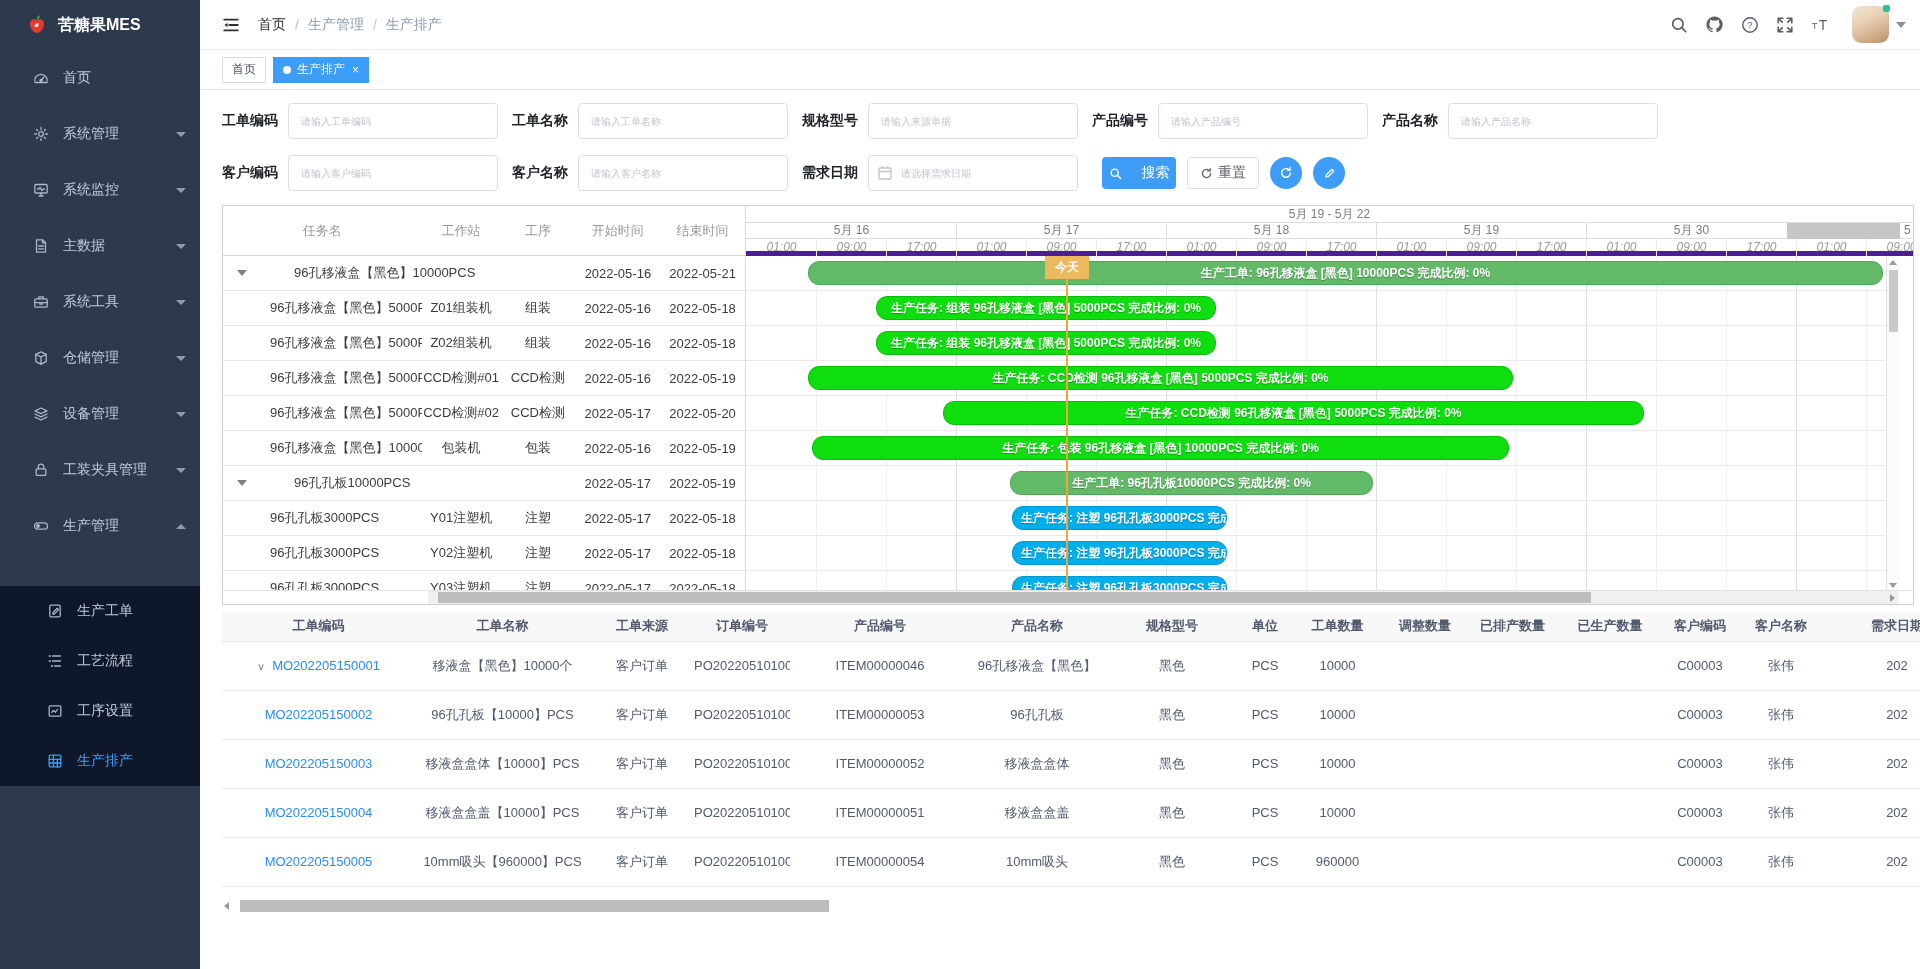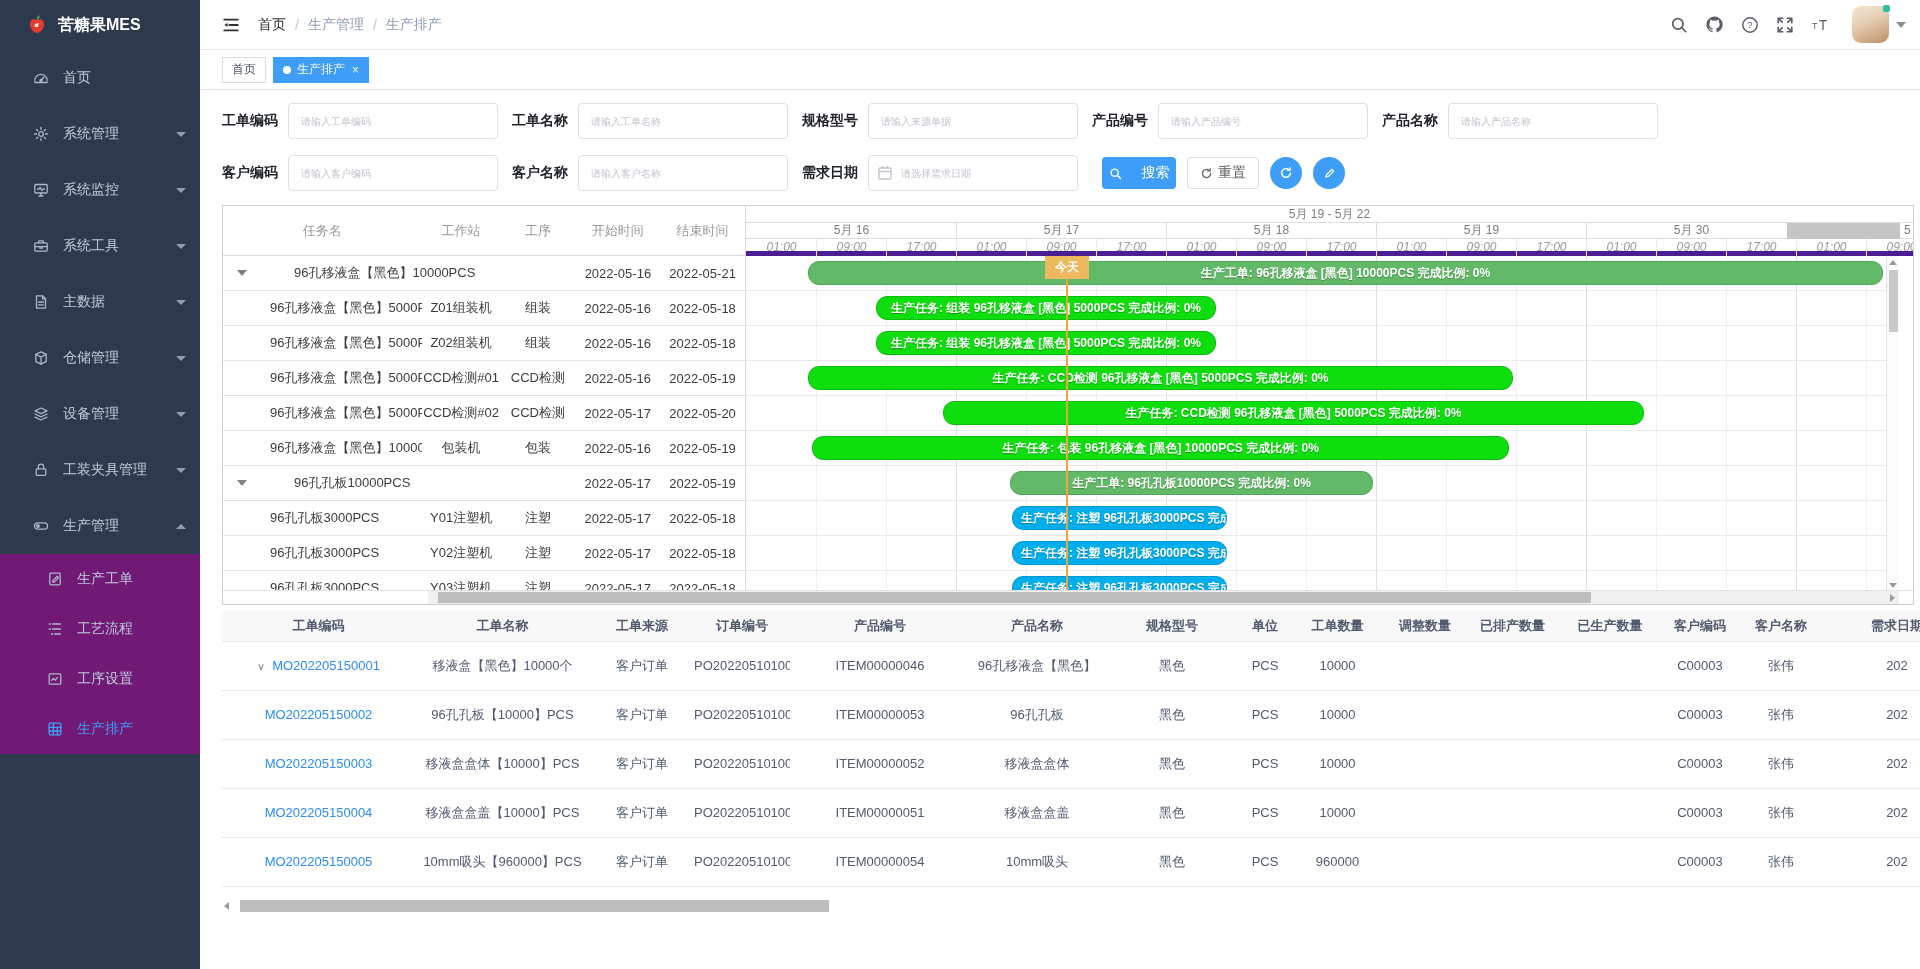--- a/index.html
+++ b/index.html
@@ -10,21 +10,21 @@
   
   .sidebar { position:absolute; left:0; top:0; width:200px; height:969px; background:#2d3a4d; z-index:10; }
   .logo-row { height:50px; display:flex; align-items:center; padding-left:26px; gap:10px; }
   .logo-title { color:#fff; font-size:16px; font-weight:bold; }
   .menu-item { height:56px; display:flex; align-items:center; padding:0 14px 0 32px; color:#c0cbd8; font-size:14px; cursor:pointer; }
   .menu-item .ico { width:18px; margin-right:13px; color:#aab7c6; }
   .mi-label { flex:1; white-space:nowrap; }
   .mi-arrow { width:0; height:0; border-left:5px solid transparent; border-right:5px solid transparent; }
   .mi-arrow.down { border-top:5px solid #8e9cab; }
   .mi-arrow.up { border-bottom:5px solid #8e9cab; }
-  .submenu { background:#701a75; }
+  .submenu { background:#0f172a;margin-top:32px; }
   .submenu .menu-item { height:50px; padding-left:46px; }
   .submenu .menu-item.active { color:#3e9ef7; }
   .submenu .menu-item.active .ico { color:#3e9ef7; }
 
   
   .main { position:absolute; left:200px; top:0; width:1720px; height:969px; background:#fff; }
   .navbar { height:50px; display:flex; align-items:center; padding:0 14px 0 22px; border-bottom:1px solid #eaeaea; }
   .hamburger { color:#303133; margin-right:18px; cursor:pointer; }
   .breadcrumb { display:flex; align-items:center; gap:9px; font-size:14px; }
   .bc-home { color:#303133; }
@@ -161,38 +161,38 @@
             <path d="M4.5 7h1.6l1-1.8 1.8 3.4 1-1.6h1.6"></path>
             <path d="M6 14h4M8 11v3"></path>
           </svg>
         </span>
         <span class="mi-label">系统监控</span>
         <span class="mi-arrow down"></span>
       </div>
       <div class="menu-item">
         <span class="ico">
           <svg width="16" height="16" viewBox="0 0 16 16" fill="none" stroke="currentColor" stroke-width="1.3" stroke-linecap="round" stroke-linejoin="round">
+            <path d="M3.5 1.8h6l3 3v9.4h-9z"></path>
+            <path d="M9.5 1.8v3h3"></path>
+            <path d="M5.5 8h5M5.5 10.8h5"></path>
+          </svg>
+        </span>
+        <span class="mi-label">主数据</span>
+        <span class="mi-arrow down"></span>
+      </div>
+      <div class="menu-item">
+        <span class="ico">
+          <svg width="16" height="16" viewBox="0 0 16 16" fill="none" stroke="currentColor" stroke-width="1.3" stroke-linecap="round" stroke-linejoin="round">
             <rect x="1.8" y="4.8" width="12.4" height="8.4" rx="1"></rect>
             <path d="M5.8 4.8V2.8h4.4v2"></path>
             <path d="M1.8 8.6h12.4"></path>
             <path d="M6.8 8.6v1.6h2.4V8.6"></path>
           </svg>
         </span>
         <span class="mi-label">系统工具</span>
-        <span class="mi-arrow down"></span>
-      </div>
-      <div class="menu-item">
-        <span class="ico">
-          <svg width="16" height="16" viewBox="0 0 16 16" fill="none" stroke="currentColor" stroke-width="1.3" stroke-linecap="round" stroke-linejoin="round">
-            <path d="M3.5 1.8h6l3 3v9.4h-9z"></path>
-            <path d="M9.5 1.8v3h3"></path>
-            <path d="M5.5 8h5M5.5 10.8h5"></path>
-          </svg>
-        </span>
-        <span class="mi-label">主数据</span>
         <span class="mi-arrow down"></span>
       </div>
       <div class="menu-item">
         <span class="ico">
           <svg width="16" height="16" viewBox="0 0 16 16" fill="none" stroke="currentColor" stroke-width="1.3" stroke-linecap="round" stroke-linejoin="round">
             <path d="M8 1.8l5.2 2.6v7.2L8 14.2l-5.2-2.6V4.4z"></path>
             <path d="M2.8 4.4 8 7l5.2-2.6M8 7v7.2"></path>
           </svg>
         </span>
         <span class="mi-label">仓储管理</span>

